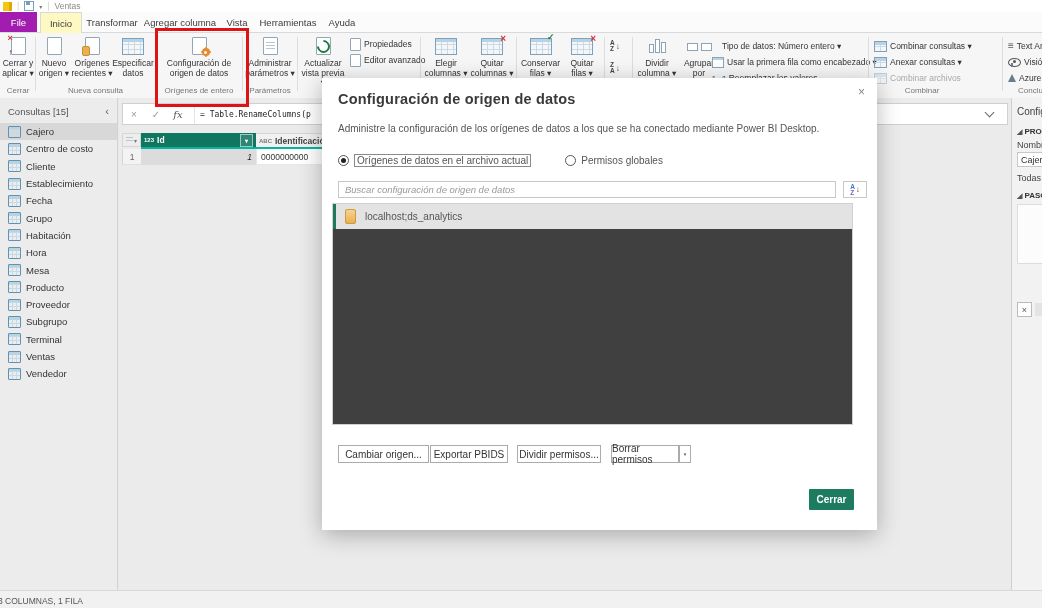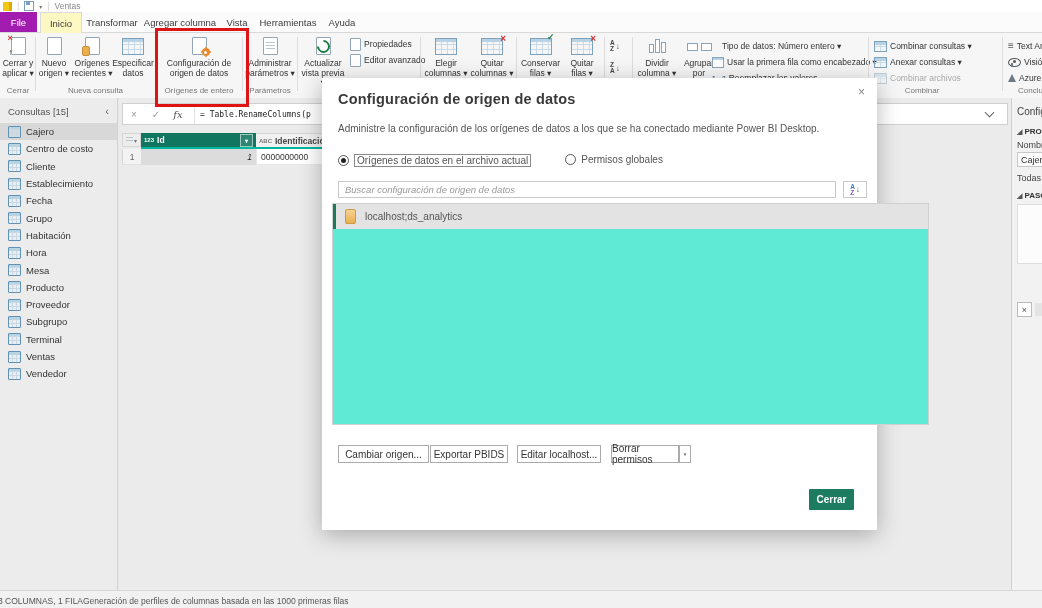--- a/index.html
+++ b/index.html
@@ -127,33 +127,33 @@
   .rp-xbox{width:13px;height:13px;border:1px solid #bbb;background:#fff;display:flex;align-items:center;justify-content:center;
            font-size:9px;color:#555}
   .rp-steprow{width:100px;height:13px;background:#e4e4e4}
 
   
   .dialog{position:absolute;left:322px;top:78px;width:555px;height:452px;background:#fff;z-index:10;
           box-shadow:0 5px 22px rgba(0,0,0,.28);font-size:10px;color:#555}
   .dlg-close{position:absolute;right:12px;top:7px;font-size:12px;color:#888}
   .dlg-title{position:absolute;left:16px;top:13px;font-size:14.5px;font-weight:bold;color:#3a3a3a;letter-spacing:.2px}
   .dlg-desc{position:absolute;left:16px;top:45px;font-size:10px;color:#555}
-  .radios{position:absolute;left:16px;top:76px;display:flex;gap:34px;align-items:flex-start}
+  .radios{position:absolute;left:16px;top:76px;display:flex;gap:34px;align-items:center}
   .radio{display:flex;align-items:center;gap:5px}
   .rdot{width:11px;height:11px;border:1px solid #555;border-radius:50%;box-sizing:border-box;position:relative;background:#fff}
   .rdot.on::after{content:"";position:absolute;left:2px;top:2px;width:5px;height:5px;background:#222;border-radius:50%}
   .rlabel.focus{border:1px solid #8a8a8a;padding:0 2px}
   .dlg-search{position:absolute;left:16px;top:103px;width:498px;height:17px;border:1px solid #c8c8c8;box-sizing:border-box;
               font-family:"Liberation Sans",sans-serif;font-size:9.5px;font-style:italic;color:#333;padding:0 6px}
   .dlg-search::placeholder{color:#9a9a9a}
   .dlg-sort{position:absolute;left:521px;top:103px;width:24px;height:17px;border:1px solid #c8c8c8;background:#fff;
             box-sizing:border-box;display:flex;align-items:center;justify-content:center}
   .dlg-sort .sletters span:first-child{color:#3c78c8}
   .dlg-sort .sletters span:last-child{color:#8a5bbf}
-  .dlg-list{position:absolute;left:10px;top:125px;width:597px;height:222px;border:1px solid #d0d0d0;background:#5eead4;box-sizing:border-box}
+  .dlg-list{position:absolute;left:10px;top:125px;width:521px;height:222px;border:1px solid #d0d0d0;background:#404040;box-sizing:border-box}
   .src-item{height:25px;display:flex;align-items:center;gap:9px;padding-left:9px;background:#e3e3e3;
             border-left:3px solid #1f7a5a;color:#555;font-size:10px}
   .i-db{flex:0 0 auto;width:9px;height:13px;background:linear-gradient(#f6d292,#eab04f);border:1px solid #cf9a45;border-radius:3px/2px}
   .dbtn{position:absolute;top:367px;height:18px;border:1px solid #ababab;background:#fff;box-sizing:border-box;
         display:flex;align-items:center;justify-content:center;font-size:10px;color:#333}
   .dbtn-drop{position:absolute;left:357px;top:367px;width:12px;height:18px;border:1px solid #ababab;background:#fff;
              box-sizing:border-box;display:flex;align-items:center;justify-content:center;font-size:5px;color:#555}
   .dlg-ok{position:absolute;left:487px;top:411px;width:45px;height:21px;background:#1d7c60;color:#fff;
           display:flex;align-items:center;justify-content:center;font-size:10px;font-weight:bold;border-radius:1px}
 
@@ -541,27 +541,26 @@
 
     <div class="dlg-list">
       <div class="src-item">
         <span class="i-db"></span>
         <span>localhost;ds_analytics</span>
       </div>
     </div>
 
     <div class="dbtn" style="left:16px;width:91px">Cambiar origen...</div>
     <div class="dbtn" style="left:108px;width:78px">Exportar PBIDS</div>
-    <div class="dbtn" style="left:195px;width:84px">Editar localhost...</div>
+    <div class="dbtn" style="left:195px;width:84px">Dividir permisos...</div>
     <div class="dbtn" style="left:289px;width:68px">Borrar permisos</div>
     <div class="dbtn-drop">
         <span>▾</span>
       </div>
 
     <div class="dlg-ok">Cerrar</div>
   </div>
 
   <div class="statusbar">
     <span class="st-left">3 COLUMNAS, 1 FILA</span>
-    <span class="st-right">Generación de perfiles de columnas basada en las 1000 primeras filas</span>
   </div>
 
 </div>
 
 </body></html>

